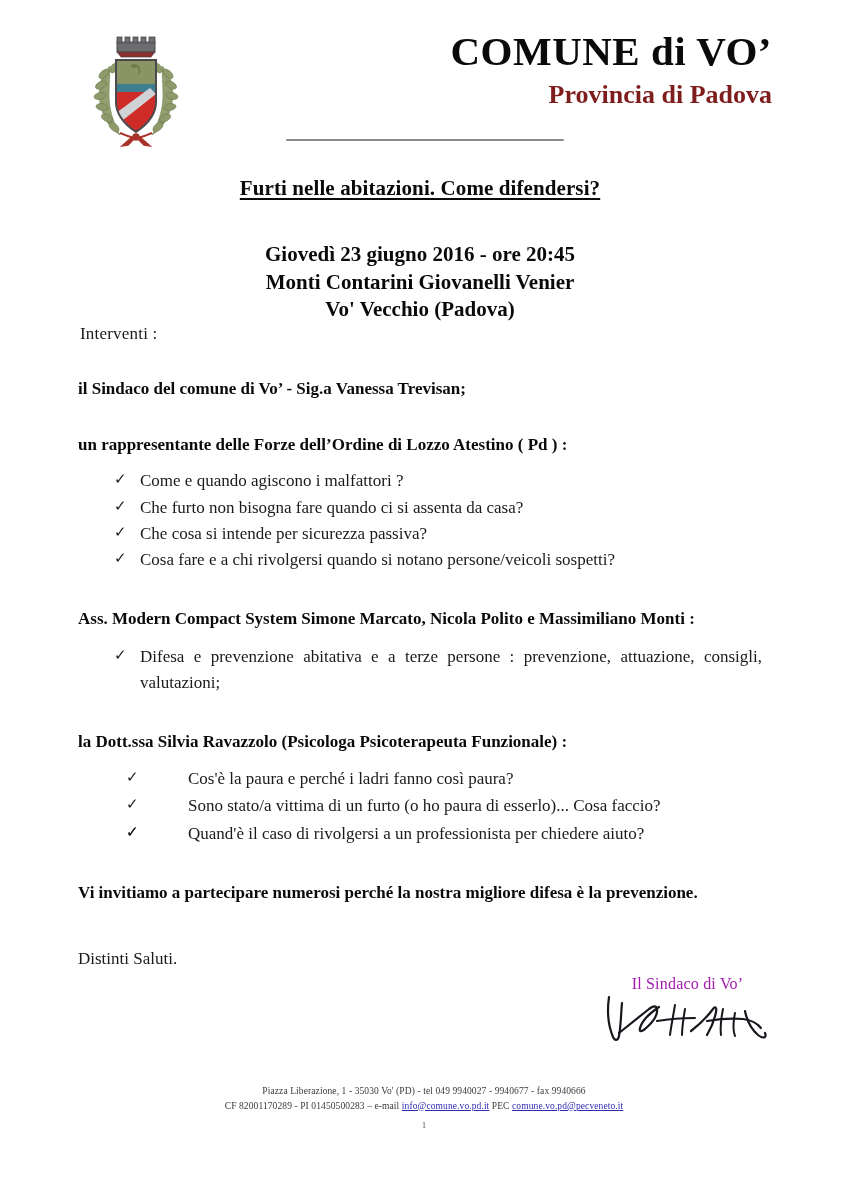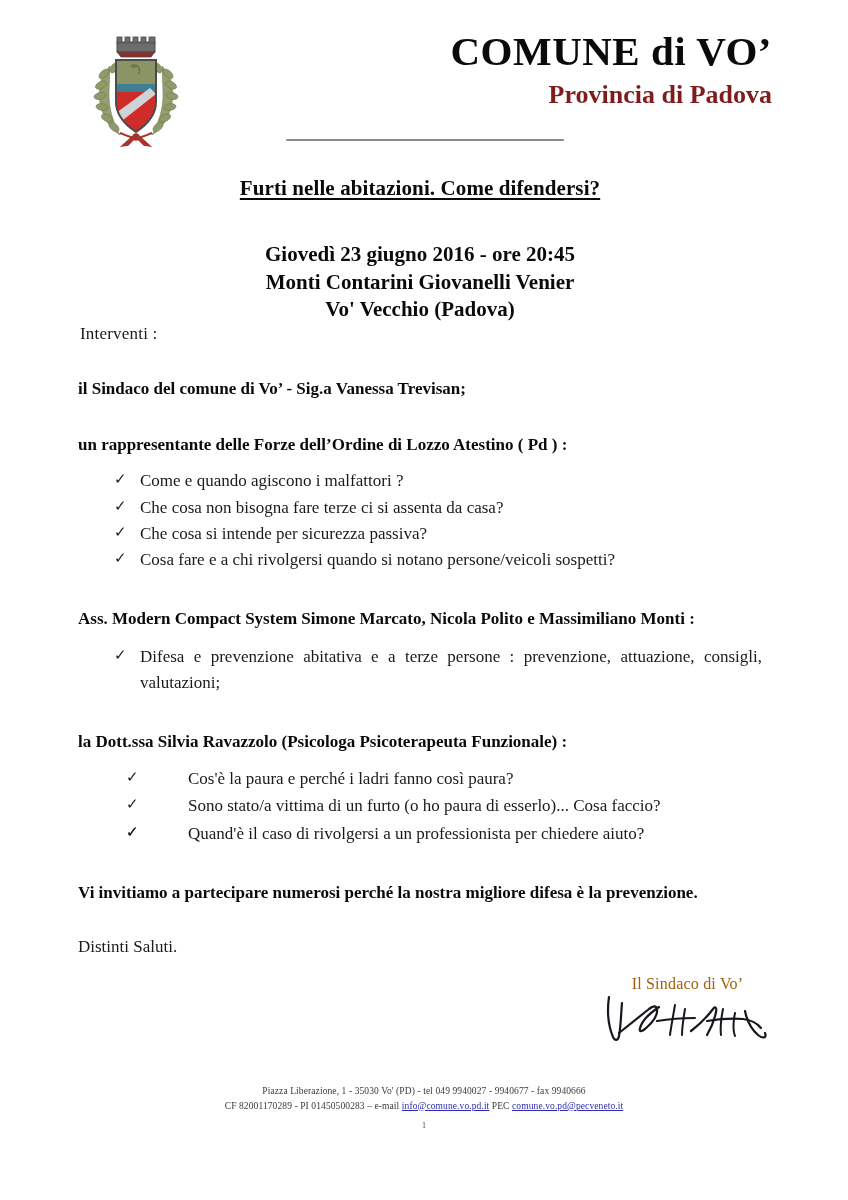--- a/index.html
+++ b/index.html
@@ -172,36 +172,36 @@
     margin-top: 34px;
     font-size: 17px;
     font-weight: bold;
     line-height: 1.4;
     text-align: justify;
     text-justify: inter-word;
     color: #0a0a0a;
   }
 
   .regards {
-    margin-top: 32px;
+    margin-top: 44px;
     font-size: 17px;
     color: #1a1a1a;
   }
 
   
   .signature-block {
     position: absolute;
     right: 68px;
     top: 975px;
     width: 185px;
     text-align: center;
   }
   .signature-title {
     font-size: 16px;
-    color: #a16207;
+    color: #a21caf;
     letter-spacing: 0.2px;
   }
   .signature-mark {
     margin-top: -2px;
     height: 58px;
   }
 
   
   .footer {
     position: absolute;
@@ -315,21 +315,21 @@
     <div class="speaker">il Sindaco del comune di Vo’ - Sig.a Vanessa Trevisan;</div>
 
     <div class="speaker">un rappresentante delle Forze dell’Ordine di Lozzo Atestino ( Pd ) :</div>
     <ul class="checklist narrow">
       <li>
         <span class="tick">✓</span>
         <span>Come e quando agiscono i malfattori ?</span>
       </li>
       <li>
         <span class="tick">✓</span>
-        <span>Che cosa non bisogna fare terze ci si assenta da casa?</span>
+        <span>Che furto non bisogna fare quando ci si assenta da casa?</span>
       </li>
       <li>
         <span class="tick">✓</span>
         <span>Che cosa si intende per sicurezza passiva?</span>
       </li>
       <li>
         <span class="tick">✓</span>
         <span>Cosa fare e a chi rivolgersi quando si notano persone/veicoli sospetti?</span>
       </li>
     </ul>

